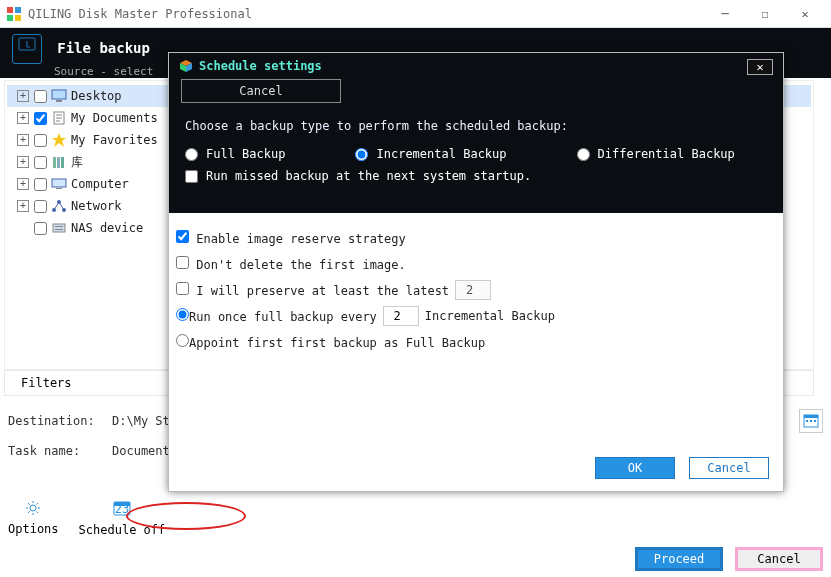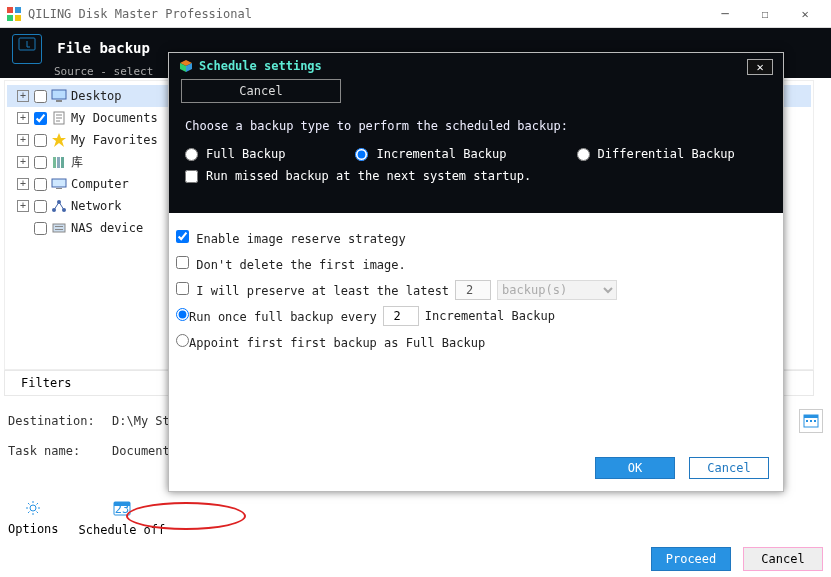--- a/index.html
+++ b/index.html
@@ -31,21 +31,21 @@
 .row .val { color: #333; }
 .row .rightbtn { width: 24px; height: 24px; border: 1px solid #ccc; margin-left: auto; display: flex; align-items: center; justify-content: center; cursor: pointer; }
 
 .bottom-row { position: absolute; top: 500px; left: 8px; right: 8px; height: 36px; display: flex; align-items: center; gap: 20px; }
 .opt { display: flex; align-items: center; gap: 6px; cursor: pointer; flex-direction: column; }
 .gear { width: 16px; height: 16px; }
 .calicon { width: 18px; height: 18px; }
 .handcircle { position: absolute; left: 126px; top: 502px; width: 120px; height: 28px; border: 2px solid #d22; border-radius: 50%; pointer-events: none; }
 
 .footer { position: absolute; bottom: 6px; right: 8px; display: flex; gap: 12px; }
-.btn { width: 80px; height: 24px; border: 1px solid #f9a8d4; background: #eee; display: flex; align-items: center; justify-content: center; cursor: pointer; text-align: right; }
+.btn { width: 88px; height: 24px; border: 3px solid #f9a8d4; background: #eee; display: flex; align-items: center; justify-content: center; cursor: pointer; text-align: right; }
 .btn.primary { background: #2892e2; color: #fff; border-color: #2078c0; }
 
 
 .modal { position: absolute; left: 168px; top: 52px; width: 616px; height: 440px; box-shadow: 0 0 8px rgba(0,0,0,.5); background: #fff; border: 1px solid #bbb; }
 .modal-head { background: #0a0d12; height: 160px; color: #fff; position: relative; }
 .modal-title { display: flex; align-items: center; gap: 6px; padding: 6px 10px; font-size: 15px; font-weight: bold; color: #5eead4; }
 .modal-title .cube { width: 14px; height: 14px; }
 .close-btn { position: absolute; right: 10px; top: 6px; width: 26px; height: 16px; border: 1px solid #aaa; display: flex; align-items: center; justify-content: center; font-weight: bold; cursor: pointer; background: #111; }
 .tabs { display: flex; padding-left: 12px; }
 .tab { width: 160px; height: 24px; border: 1px solid #888; display: flex; align-items: center; justify-content: center; cursor: pointer; background: #2b2d30; color: #ddd; }
@@ -256,21 +256,20 @@
   <div class="modal-body">
     <div class="cb-line">
         <label><input type="checkbox" checked="" style=""> <span>Enable image reserve strategy</span></label>
       </div>
     <div class="cb-line">
         <label><input type="checkbox" style=""> <span>Don't delete the first image.</span></label>
       </div>
     <div class="cb-line">
       <label><input type="checkbox" style=""> <span>I will preserve at least the latest</span></label>
       <input type="number" disabled="" value="2" style="">
-      <select disabled=""><option>backup(s)</option></select>
     </div>
 
     <div class="cb-line">
       <label><input type="radio" name="bs" checked="" style=""><span>Run once full backup every</span></label>
       <input type="number" value="2" style="">
       <span>Incremental Backup</span>
     </div>
     <div class="cb-line">
       <label><input type="radio" name="bs" style=""><span>Appoint first first backup as Full Backup</span></label>
     </div>

